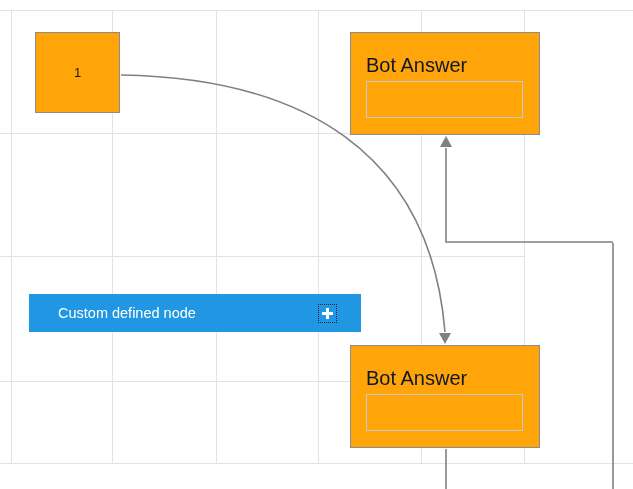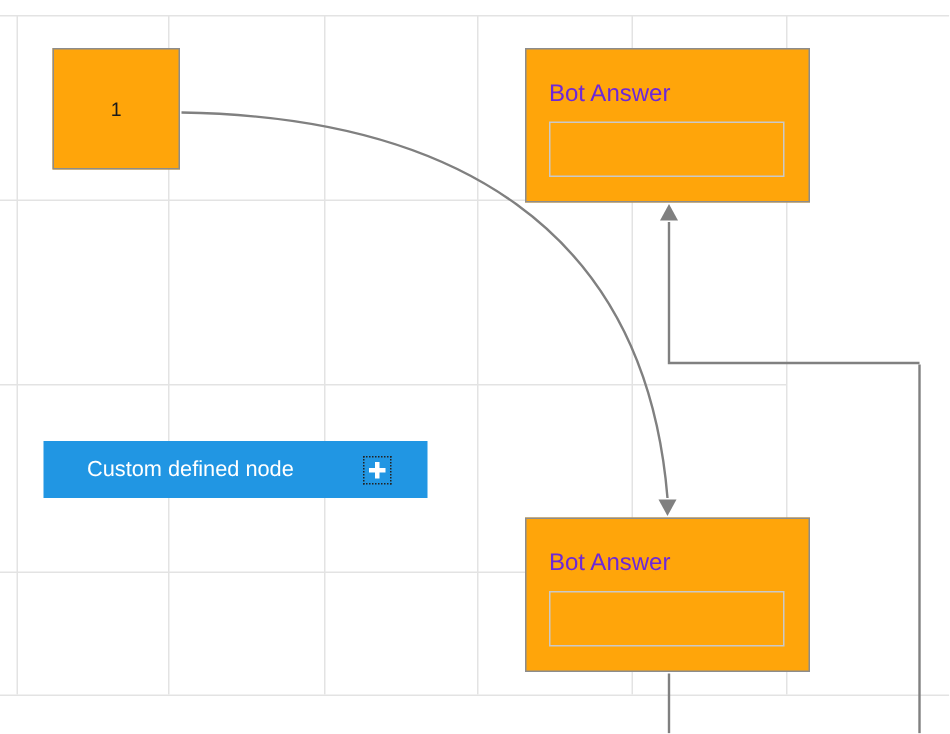--- a/index.html
+++ b/index.html
@@ -40,42 +40,42 @@
   }
   .node-simple-label {
     font-size: 13px;
     color: #1a1a1a;
     line-height: 1;
   }
   .node-title {
     position: absolute;
     left: 15px;
     top: 22px;
-    font-size: 16px;
-    color: #6d28d9;
+    font-size: 20px;
+    color: #0f172a;
     line-height: 1;
     white-space: nowrap;
   }
   .node-slot {
     position: absolute;
     left: 15px;
     right: 16px;
     top: 48px;
     height: 37px;
     box-sizing: border-box;
     border: 1px solid #c9c9c9;
     background: transparent;
   }
 
   
   #palette-bar {
     position: absolute;
     left: 29px;
     top: 294px;
-    width: 256px;
+    width: 332px;
     height: 38px;
     box-sizing: border-box;
     background: #2196e3;
     display: flex;
     align-items: center;
   }
   #palette-label {
     margin-left: 29px;
     font-size: 14.5px;
     color: #ffffff;

